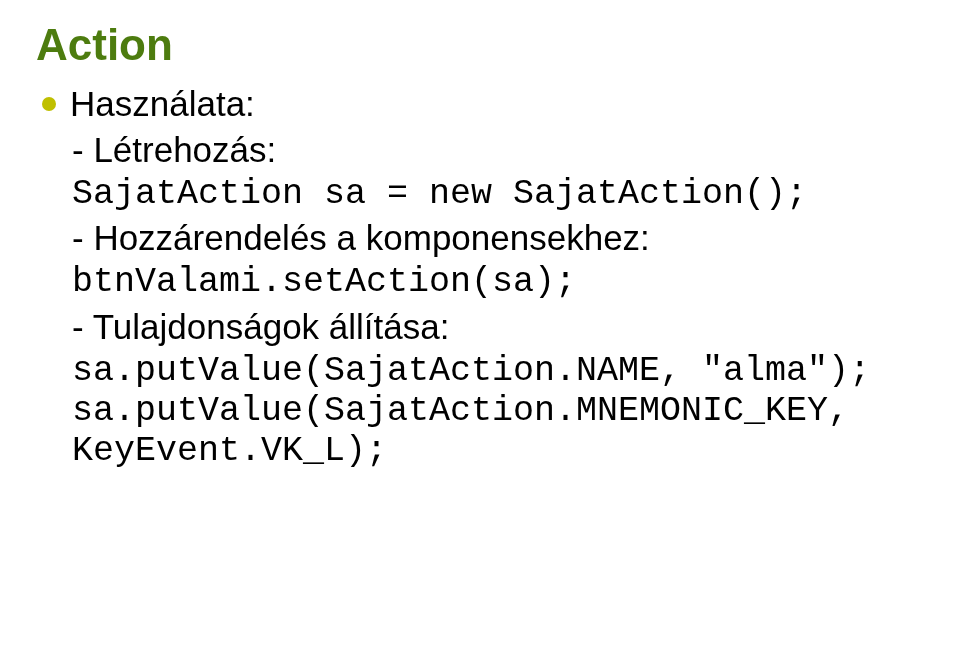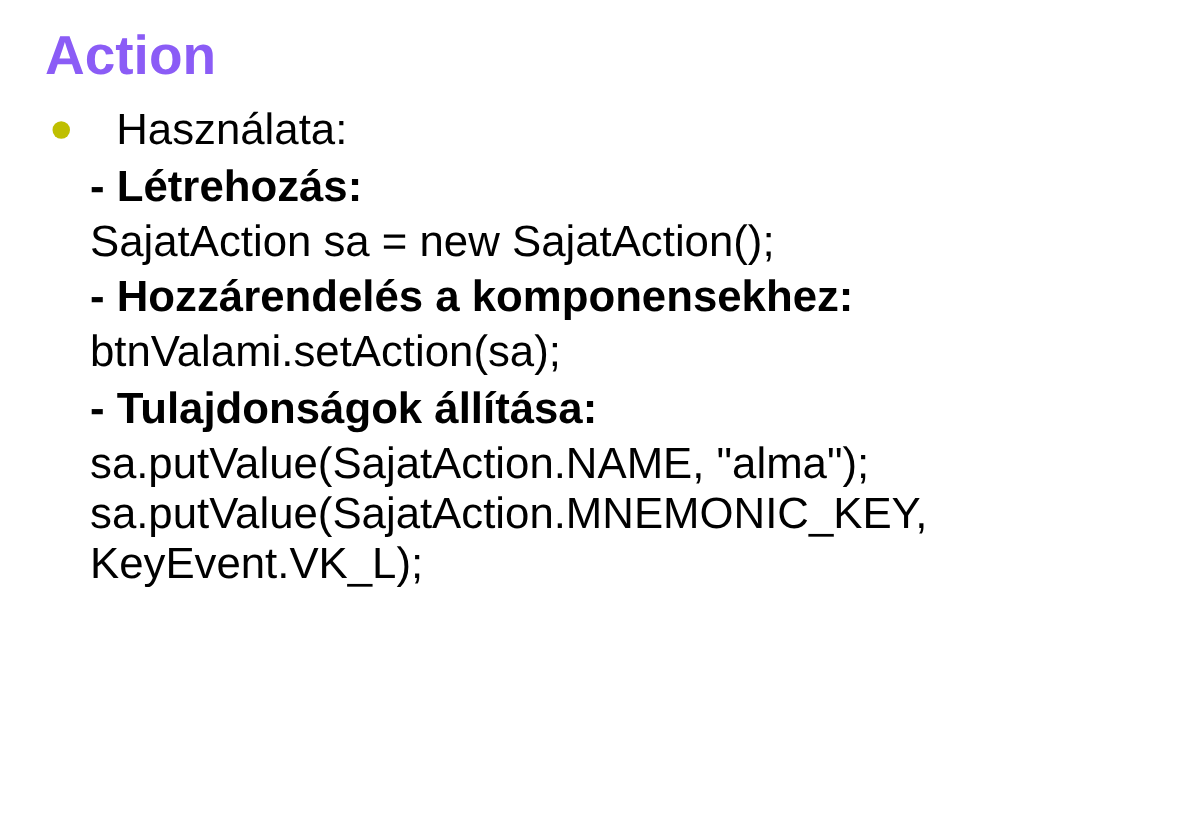--- a/index.html
+++ b/index.html
@@ -11,28 +11,27 @@
       width: 960px;
       height: 661px;
       background: #ffffff;
       font-family: Arial, Helvetica, sans-serif;
       padding: 20px 36px;
       overflow: hidden;
     }
     .title {
       font-size: 44px;
       font-weight: bold;
-      color: #8b5cf6;
+      color: #4d7c0f;
       margin-bottom: 14px;
     }
     .bullet-row {
       display: flex;
       align-items: center;
       margin-bottom: 6px;
-      gap: 23px;
     }
     .bullet {
       width: 14px;
       height: 14px;
       border-radius: 50%;
       background: #bfbf00;
       margin-right: 14px;
       margin-left: 6px;
       flex-shrink: 0;
     }
@@ -42,24 +41,23 @@
     }
     .indent-block {
       margin-left: 36px;
       margin-top: 4px;
     }
     .subheading {
       font-size: 35px;
       color: #000000;
       margin-bottom: 4px;
       margin-top: 2px;
-      font-weight: bold;
     }
     .code {
-      font-family: Liberation Sans, sans-serif;
+      font-family: Liberation Mono, monospace;
       font-size: 35px;
       color: #000000;
       line-height: 1.15;
       white-space: pre-wrap;
     }
     .sect {
       margin-bottom: 4px;
     }
     .last-block {
       margin-top: 30px;

